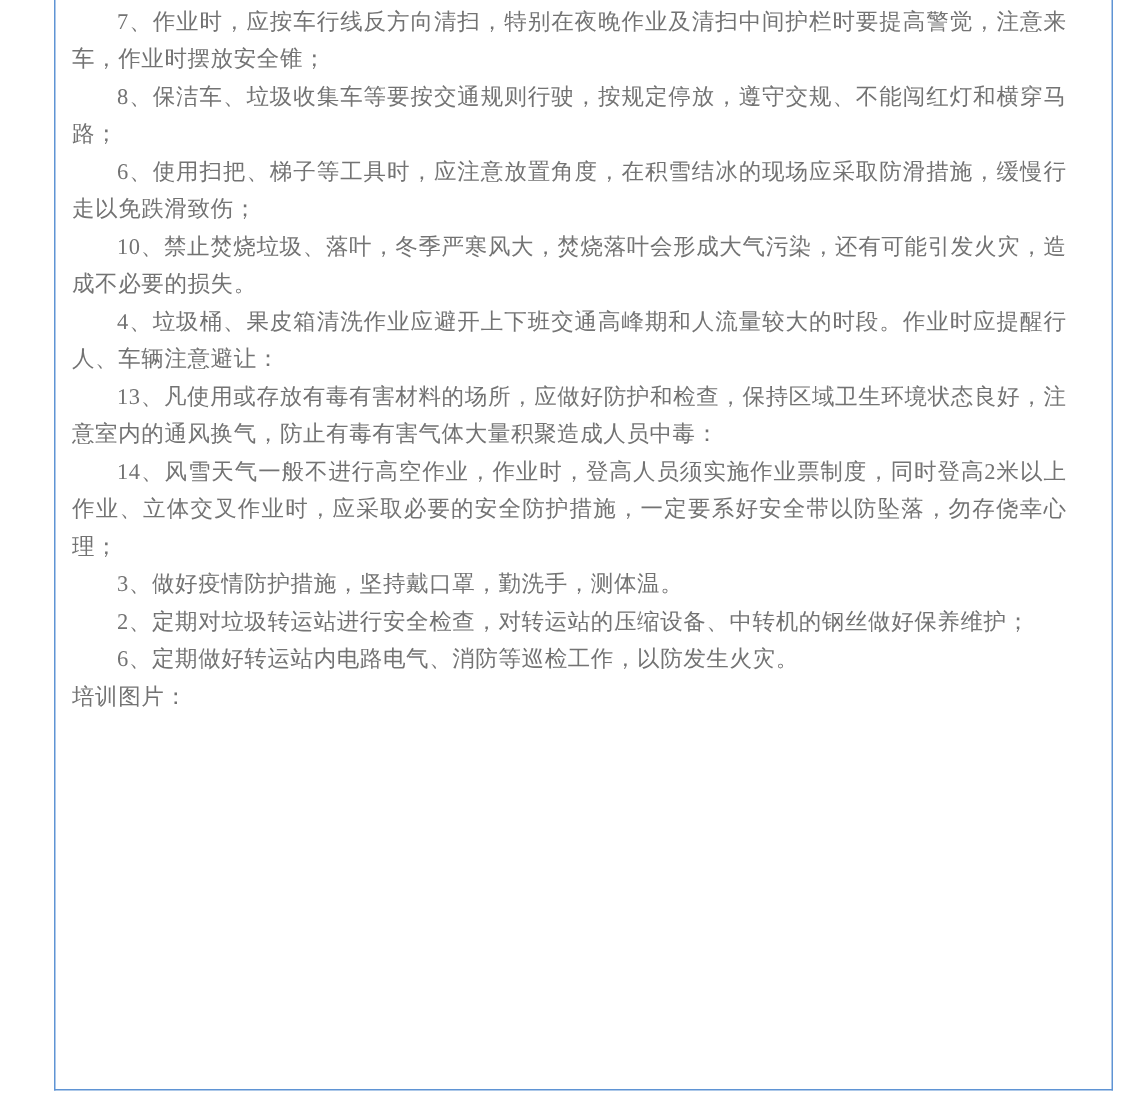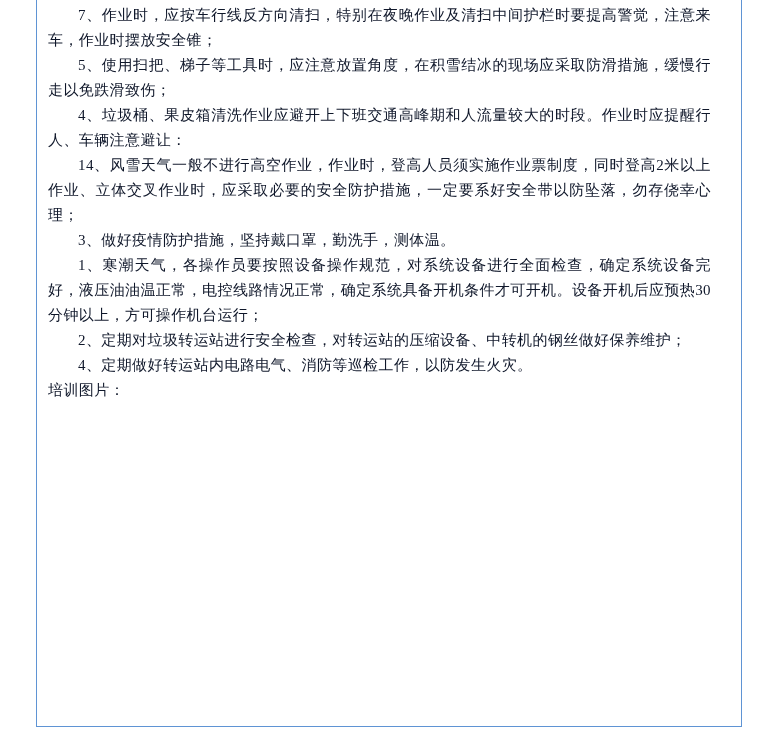--- a/index.html
+++ b/index.html
@@ -18,40 +18,43 @@
     position: absolute;
     left: 36px;
     top: 0;
     width: 706px;
     height: 727px;
     box-sizing: border-box;
     border-left: 1px solid #5f94d4;
     border-right: 1px solid #5f94d4;
     border-bottom: 1px solid #5f94d4;
     padding: 3px 30px 0 11px;
-    color: #0f172a;
+    color: #737373;
     font-size: 15px;
     line-height: 25px;
     text-align: justify;
     letter-spacing: 0.4px;
   }
   .doc-cell p {
     margin: 0;
     text-indent: 2em;
   }
   .doc-cell p.no-indent {
     text-indent: 0;
+    font-family: Liberation Mono, monospace;
   }
 </style>
 </head>
 <body>
 
 <div class="doc-cell">
   <p>7、作业时，应按车行线反方向清扫，特别在夜晚作业及清扫中间护栏时要提高警觉，注意来车，作业时摆放安全锥；</p>
-  <p>5、使用扫把、梯子等工具时，应注意放置角度，在积雪结冰的现场应采取防滑措施，缓慢行走以免跌滑致伤；</p>
+  <p>8、保洁车、垃圾收集车等要按交通规则行驶，按规定停放，遵守交规、不能闯红灯和横穿马路；</p>
+  <p>6、使用扫把、梯子等工具时，应注意放置角度，在积雪结冰的现场应采取防滑措施，缓慢行走以免跌滑致伤；</p>
+  <p>10、禁止焚烧垃圾、落叶，冬季严寒风大，焚烧落叶会形成大气污染，还有可能引发火灾，造成不必要的损失。</p>
   <p>4、垃圾桶、果皮箱清洗作业应避开上下班交通高峰期和人流量较大的时段。作业时应提醒行人、车辆注意避让：</p>
+  <p>13、凡使用或存放有毒有害材料的场所，应做好防护和检查，保持区域卫生环境状态良好，注意室内的通风换气，防止有毒有害气体大量积聚造成人员中毒：</p>
   <p>14、风雪天气一般不进行高空作业，作业时，登高人员须实施作业票制度，同时登高2米以上作业、立体交叉作业时，应采取必要的安全防护措施，一定要系好安全带以防坠落，勿存侥幸心理；</p>
   <p>3、做好疫情防护措施，坚持戴口罩，勤洗手，测体温。</p>
-  <p>1、寒潮天气，各操作员要按照设备操作规范，对系统设备进行全面检查，确定系统设备完好，液压油油温正常，电控线路情况正常，确定系统具备开机条件才可开机。设备开机后应预热30分钟以上，方可操作机台运行；</p>
   <p>2、定期对垃圾转运站进行安全检查，对转运站的压缩设备、中转机的钢丝做好保养维护；</p>
-  <p>4、定期做好转运站内电路电气、消防等巡检工作，以防发生火灾。</p>
+  <p>6、定期做好转运站内电路电气、消防等巡检工作，以防发生火灾。</p>
   <p class="no-indent">培训图片：</p>
 </div>
 
 </body></html>

